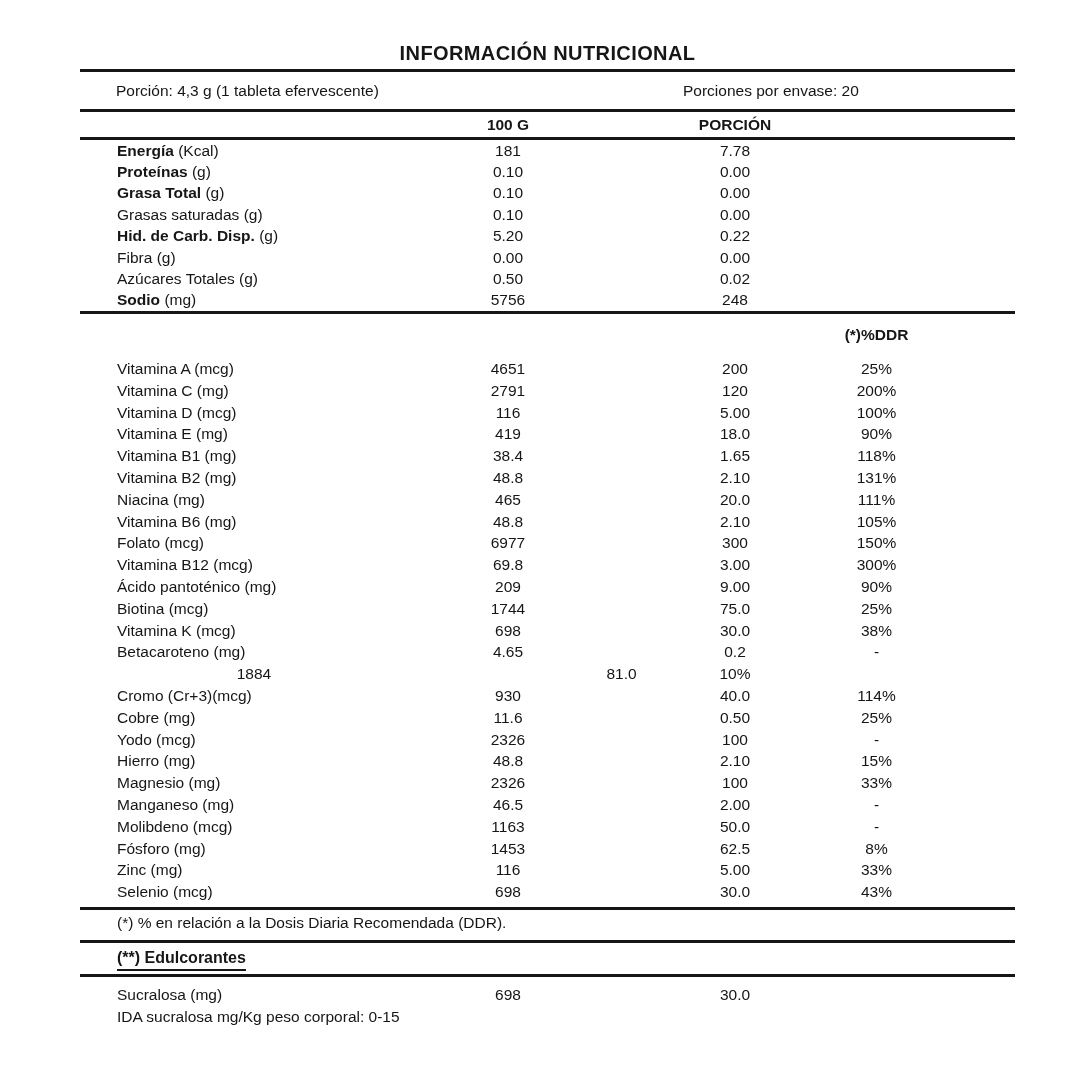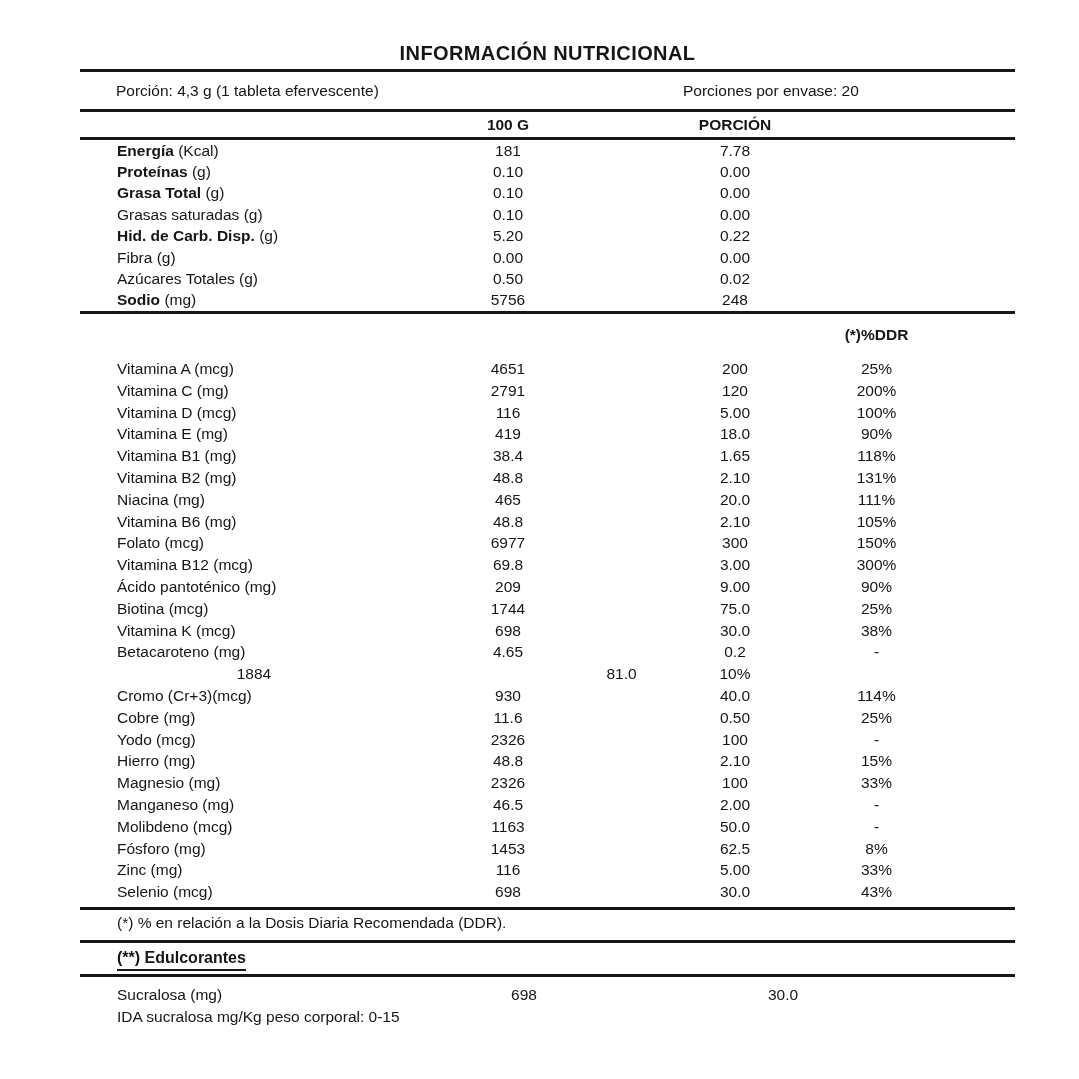--- a/index.html
+++ b/index.html
@@ -23,21 +23,21 @@
   .ddr-header-row{margin-top:10px;height:22px;}
   #micro{margin-top:12px;}
   #micro .row{height:21.8px;}
   .rule.after-micro{margin-top:4px;}
   .note{height:26px;display:flex;align-items:center;padding-left:37px;font-size:15.5px;white-space:nowrap;}
   .rule.after-footnote{margin-top:4px;}
   .sweeteners-heading{margin-top:6px;height:22px;padding-left:37px;display:flex;align-items:center;font-size:16px;}
   .underlined{font-weight:bold;border-bottom:2px solid #161616;padding-bottom:2px;}
   .rule.after-sweet-heading{margin-top:3px;}
   #sweet{margin-top:7px;}
-  #sweet .row{height:22px;gap:16px;}
+  #sweet .row{height:22px;}
   .note.ida{height:22px;}
 </style>
 </head>
 <body>
 
 <div class="page">
   <div class="sheet">
 
     <div class="title">INFORMACIÓN NUTRICIONAL</div>
     <div class="rule"></div>

